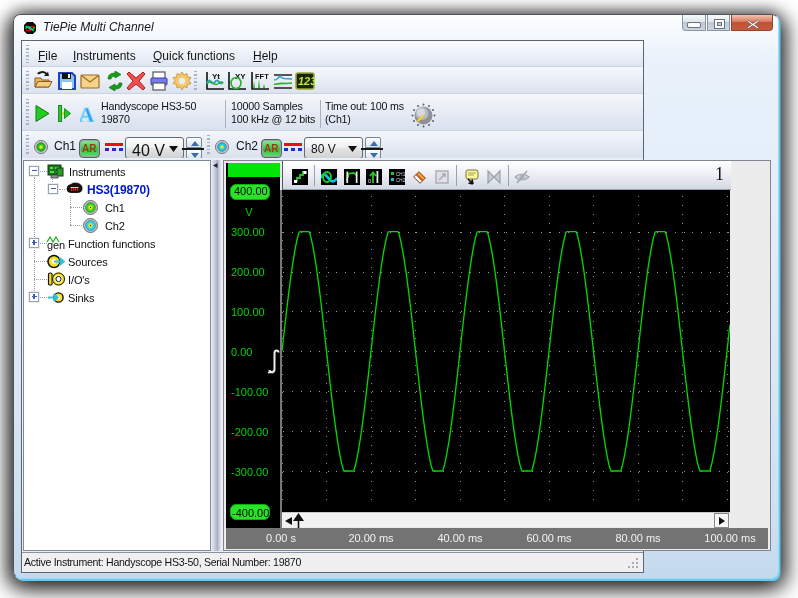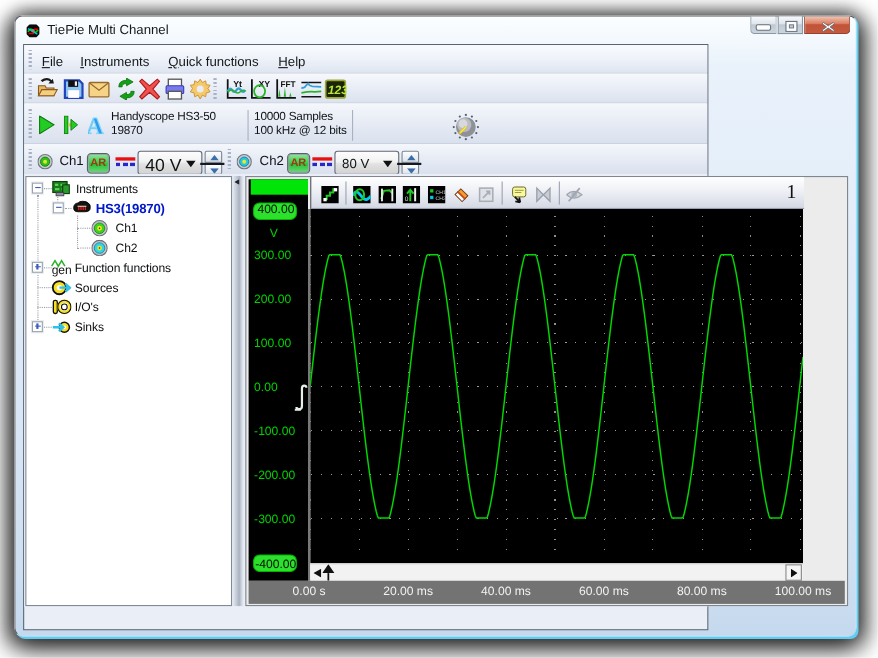--- a/index.html
+++ b/index.html
@@ -13,21 +13,21 @@
   border:1px solid #4f555c; border-right-color:#9ed9f2; border-bottom-color:#9ed9f2;
   background:linear-gradient(180deg,#fcfeff 0%,#e9f2fb 8%,#dfeaf7 50%,#cfe0f2 88%,#c5d9ee 100%);
   box-shadow: 2px 2.5px 0 -0.5px #5fccf1, 1px 1px 0 0 #5fccf1,
               0 8px 22px 4px rgba(0,0,0,0.55),
               8px 5px 18px 1px rgba(0,0,0,0.45),
               -7px 5px 16px rgba(0,0,0,0.38),
               0 -5px 14px rgba(0,0,0,0.28);
 }
 #titlebar { position:absolute; left:0; top:0; width:100%; height:26px; }
 #title-ico { position:absolute; left:10px; top:7px; width:12px; height:12px; }
-#title-txt { position:absolute; left:29px; top:5px; font-size:12px; color:#16191d; }
+#title-txt { position:absolute; left:29px; top:5px; font-size:12px; color:#16191d;font-style:italic; }
 
 #wbtns { position:absolute; left:668px; top:0px; height:18px; }
 .wbtn { position:absolute; top:0; height:16px; border:1px solid #8a96a2; border-top:none;
   background:linear-gradient(180deg,#f8fafc 0%,#dfe5ec 45%,#bfc9d4 50%,#ccd5de 100%); }
 #btn-min { left:0px; width:24px; border-radius:0 0 0 4px; }
 #btn-max { left:25px; width:23px; }
 #btn-cls { left:49px; width:42px; border-radius:0 0 4px 0;
   background:linear-gradient(180deg,#f2c3ae 0%,#dd8066 42%,#c05338 50%,#c55a3e 100%);
   border-color:#94432f; }
 .glyph-min { position:absolute; left:5px; top:8px; width:12px; height:3.5px; background:#fdfdfd;
@@ -178,20 +178,21 @@
         <rect x="4.5" y="7" width="2" height="3" fill="#e8d020"></rect>
         <polygon points="6.5,3.5 12.5,8.5 6.5,13.5" fill="#22cc22" stroke="#0e7a0e" stroke-width="0.8"></polygon>
       </svg>
       <svg class="abs" style="left:58px;top:11px" width="17" height="17" viewBox="0 0 17 17">
         <text x="-1.5" y="16.5" font-size="22" font-weight="bold" fill="#2e9cf0" stroke="#86d8f8" stroke-width="1" font-family="Liberation Serif">A</text>
       </svg>
       <div class="abs" style="left:79px;top:6px;line-height:13px">Handyscope HS3-50<br>19870</div>
       <div class="vsep" style="left:203px;top:6px;height:28px"></div>
       <div class="abs" style="left:209px;top:6px;line-height:13px">10000 Samples<br>100 kHz @ 12 bits</div>
       <div class="vsep" style="left:298px;top:6px;height:28px"></div>
+      <div class="abs" style="left:303px;top:6px;line-height:13px">Time out: 100 ms<br>(Ch1)</div>
       <svg class="abs" style="left:389px;top:9px" width="25" height="25" viewBox="0 0 25 25">
         <g fill="#5a5f66">
           <circle cx="12.5" cy="1.5" r="1"></circle>
               <circle cx="18" cy="3" r="1"></circle>
               <circle cx="22" cy="7" r="1"></circle>
           <circle cx="23.5" cy="12.5" r="1"></circle>
               <circle cx="22" cy="18" r="1"></circle>
               <circle cx="18" cy="22" r="1"></circle>
           <circle cx="12.5" cy="23.5" r="1"></circle>
               <circle cx="7" cy="22" r="1"></circle>
@@ -1215,15 +1216,28 @@
         <div class="abs" style="left:2px;top:367px;width:542px;height:21px;background:#737373">
           <div class="xlab" style="left:25px">0.00 s</div>
           <div class="xlab" style="left:115px">20.00 ms</div>
           <div class="xlab" style="left:204px">40.00 ms</div>
           <div class="xlab" style="left:293px">60.00 ms</div>
           <div class="xlab" style="left:382px">80.00 ms</div>
           <div class="xlab" style="left:474px">100.00 ms</div>
         </div>
       </div>
     </div>
+    <div id="statusbar">
+      <span style="position:absolute;left:2px;top:3px">Active Instrument: Handyscope HS3-50, Serial Number: 19870</span>
+      <svg style="position:absolute;right:3px;bottom:2px" width="13" height="13" viewBox="0 0 13 13">
+        <g fill="#a8adb5">
+              <rect x="9" y="9" width="2" height="2"></rect>
+              <rect x="9" y="5" width="2" height="2"></rect>
+              <rect x="9" y="1" width="2" height="2"></rect>
+              <rect x="5" y="9" width="2" height="2"></rect>
+              <rect x="5" y="5" width="2" height="2"></rect>
+              <rect x="1" y="9" width="2" height="2"></rect>
+            </g>
+      </svg>
+    </div>
   </div>
 </div>
 </div>
 
 </body></html>

